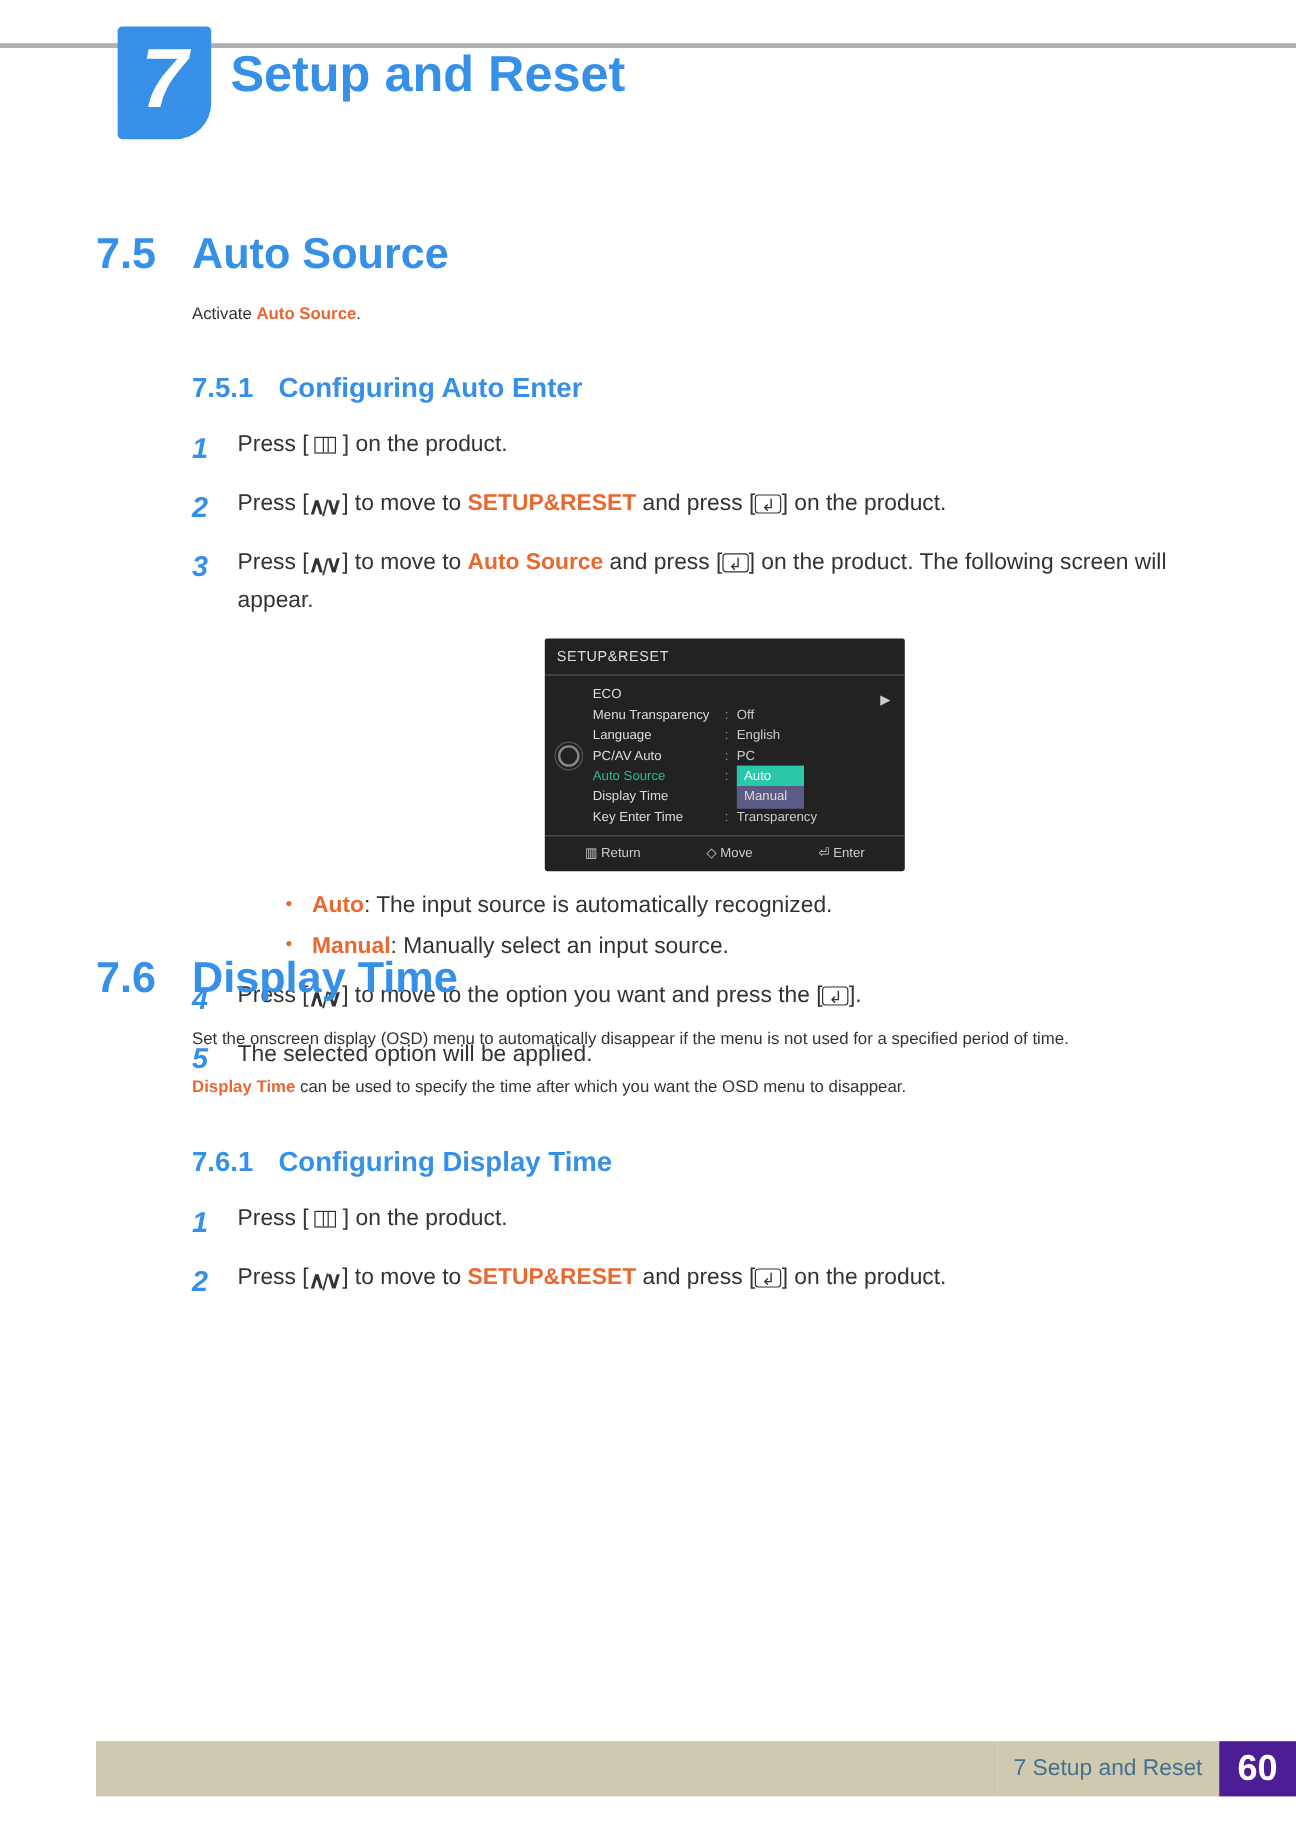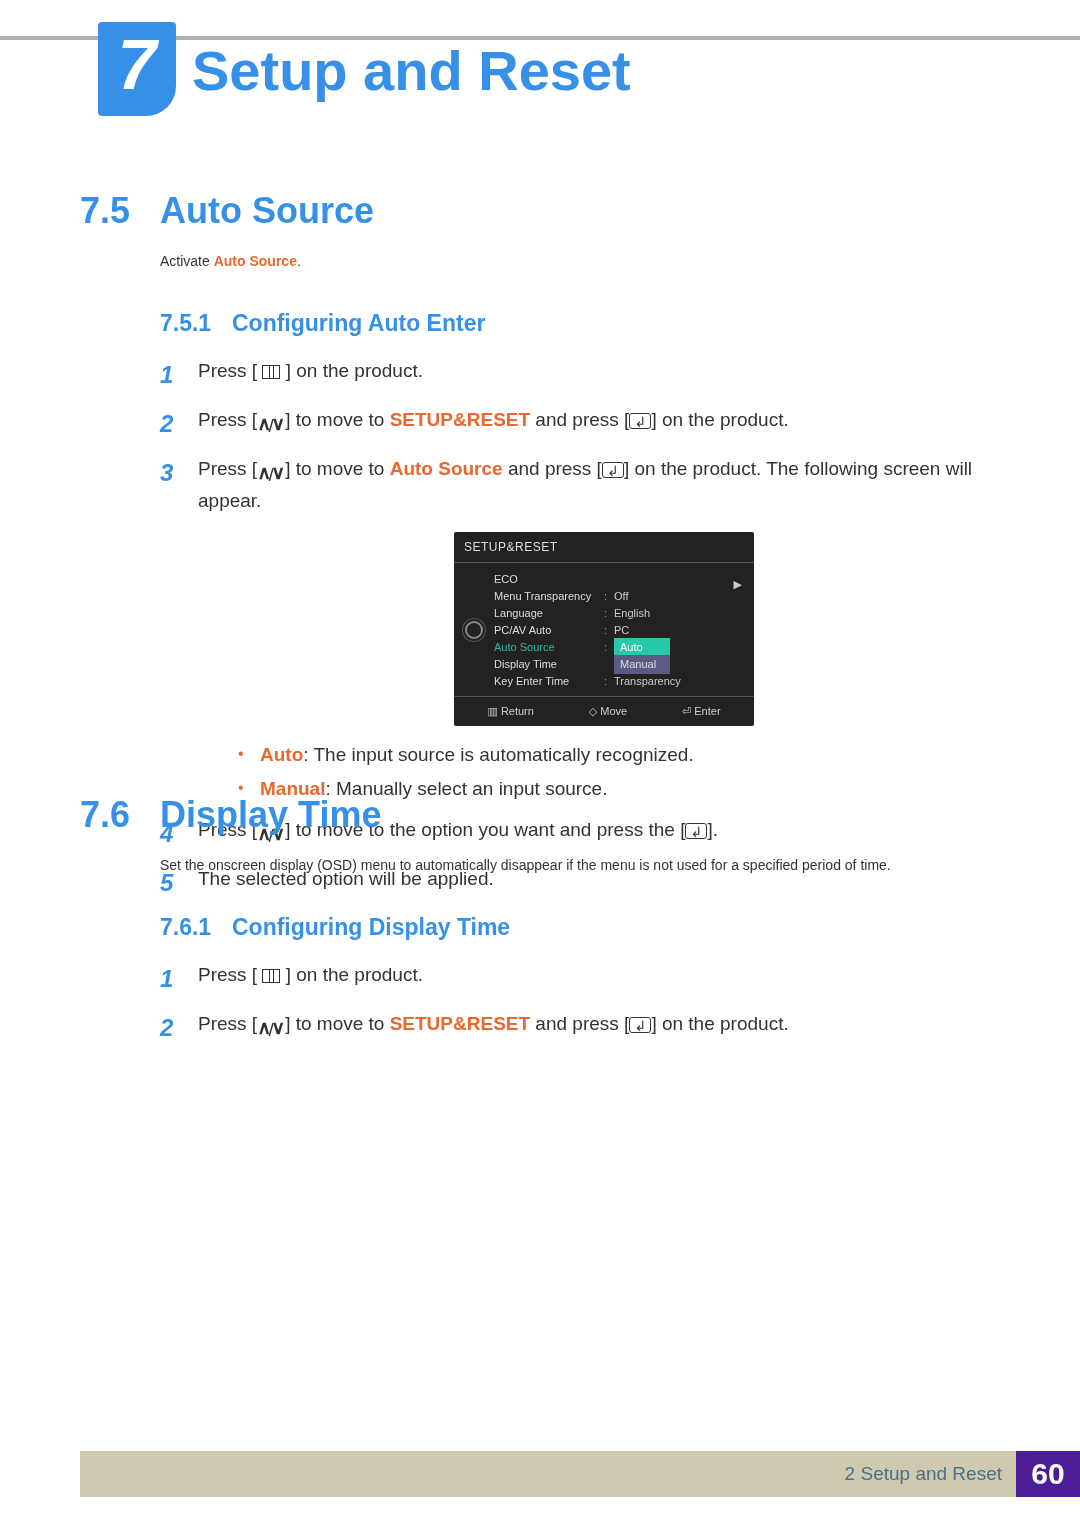--- a/index.html
+++ b/index.html
@@ -2,21 +2,21 @@
 <html><head>
 <meta charset="utf-8">
 <style>
   * { box-sizing: border-box; margin: 0; padding: 0; }
   body { width: 1080px; height: 1527px; font-family: Arial, Helvetica, sans-serif; background: #fff; color: #333; position: relative; }
   .page { position: relative; width: 100%; height: 100%; }
 
   .top-rule { position: absolute; top: 36px; left: 0; right: 0; height: 4px; background: #b0b0b0; }
   .chapter-tab { position: absolute; top: 22px; left: 98px; width: 78px; height: 94px; background: #3690e8; border-radius: 4px 4px 30px 4px; color: #fff; display: flex; align-items: center; justify-content: center; }
   .chapter-num { font-size: 70px; font-weight: bold; font-style: italic; line-height: 1; transform: translateY(-4px); }
-  .chapter-title { position: absolute; top: 38px; left: 192px; font-size: 56px; font-weight: bold; color: #3690e8; }
+  .chapter-title { position: absolute; top: 38px; left: 192px; font-size: 42px; font-weight: bold; color: #3690e8; }
 
   .section { position: absolute; left: 80px; right: 70px; }
   .h2 { font-size: 36px; font-weight: bold; color: #3690e8; }
   .h2 .num { display: inline-block; width: 80px; }
   .h3 { font-size: 23px; font-weight: bold; color: #3690e8; margin-left: 80px; margin-top: 38px; margin-bottom: 18px; }
   .h3 .num { display: inline-block; width: 72px; }
   .para { font-size: 14px; line-height: 1.6; margin-left: 80px; margin-top: 18px; color: #333; }
   .orange { color: #e86830; font-weight: bold; }
 
   ol.steps { list-style: none; margin-left: 80px; }
@@ -172,20 +172,23 @@
       </li>
     </ol>
   </div>
 
   <div class="section" style="top:794px;">
     <div class="h2">
       <span class="num">7.6</span><span>Display Time</span>
     </div>
 
     <p class="para">Set the onscreen display (OSD) menu to automatically disappear if the menu is not used for a specified period of time.</p>
+    <p class="para">
+      <span class="orange">Display Time</span><span> can be used to specify the time after which you want the OSD menu to disappear.</span>
+    </p>
 
     <div class="h3">
       <span class="num">7.6.1</span><span>Configuring Display Time</span>
     </div>
 
     <ol class="steps">
       <li>
         <span class="sn">1</span>
         <span class="stext">
           <span>Press [ </span><span class="icon-box"></span><span> ] on the product.</span>
@@ -195,16 +198,16 @@
         <span class="sn">2</span>
         <span class="stext">
           <span>Press [</span><span class="icon-updown"><span class="slash">/</span></span><span>] to move to </span><span class="orange">SETUP&amp;RESET</span><span> and press [</span><span class="icon-enter"></span><span>] on the product.</span>
         </span>
       </li>
     </ol>
   </div>
 
   <div class="footer">
     <div class="footer-bar"></div>
-    <div class="footer-text">2 Setup and Reset</div>
+    <div class="footer-text">7 Setup and Reset</div>
     <div class="footer-page">60</div>
   </div>
 </div>
 
 </body></html>

